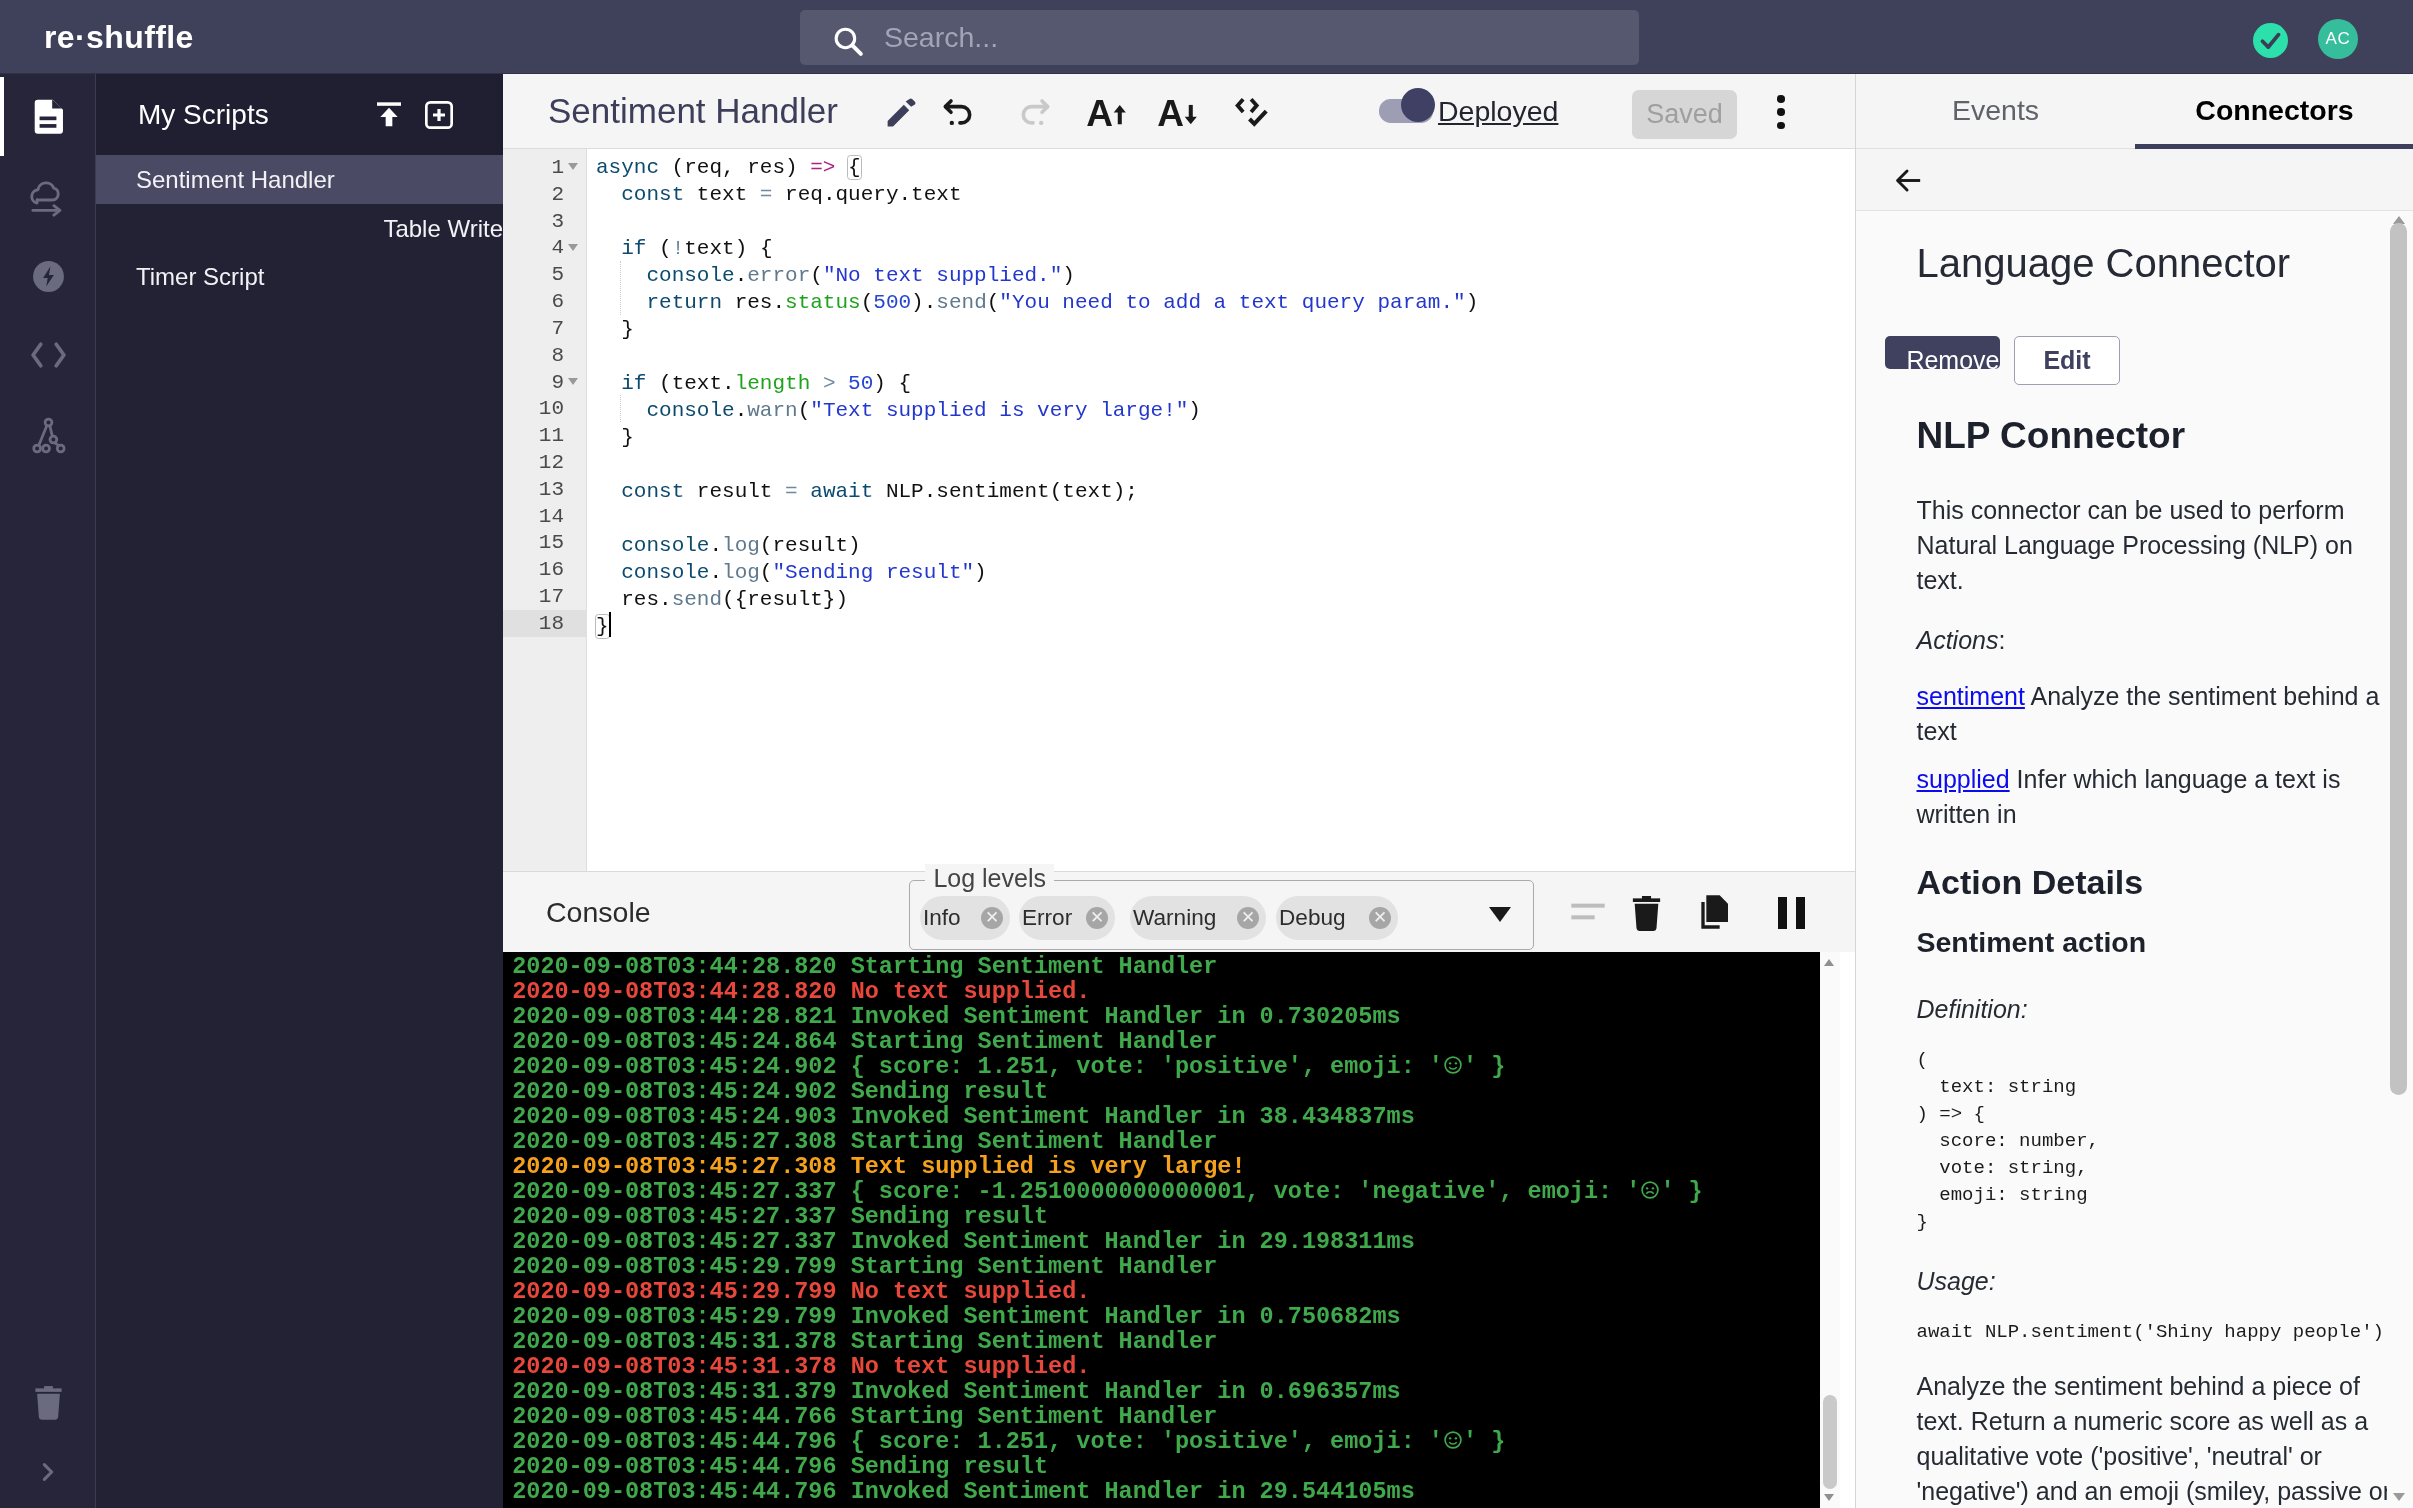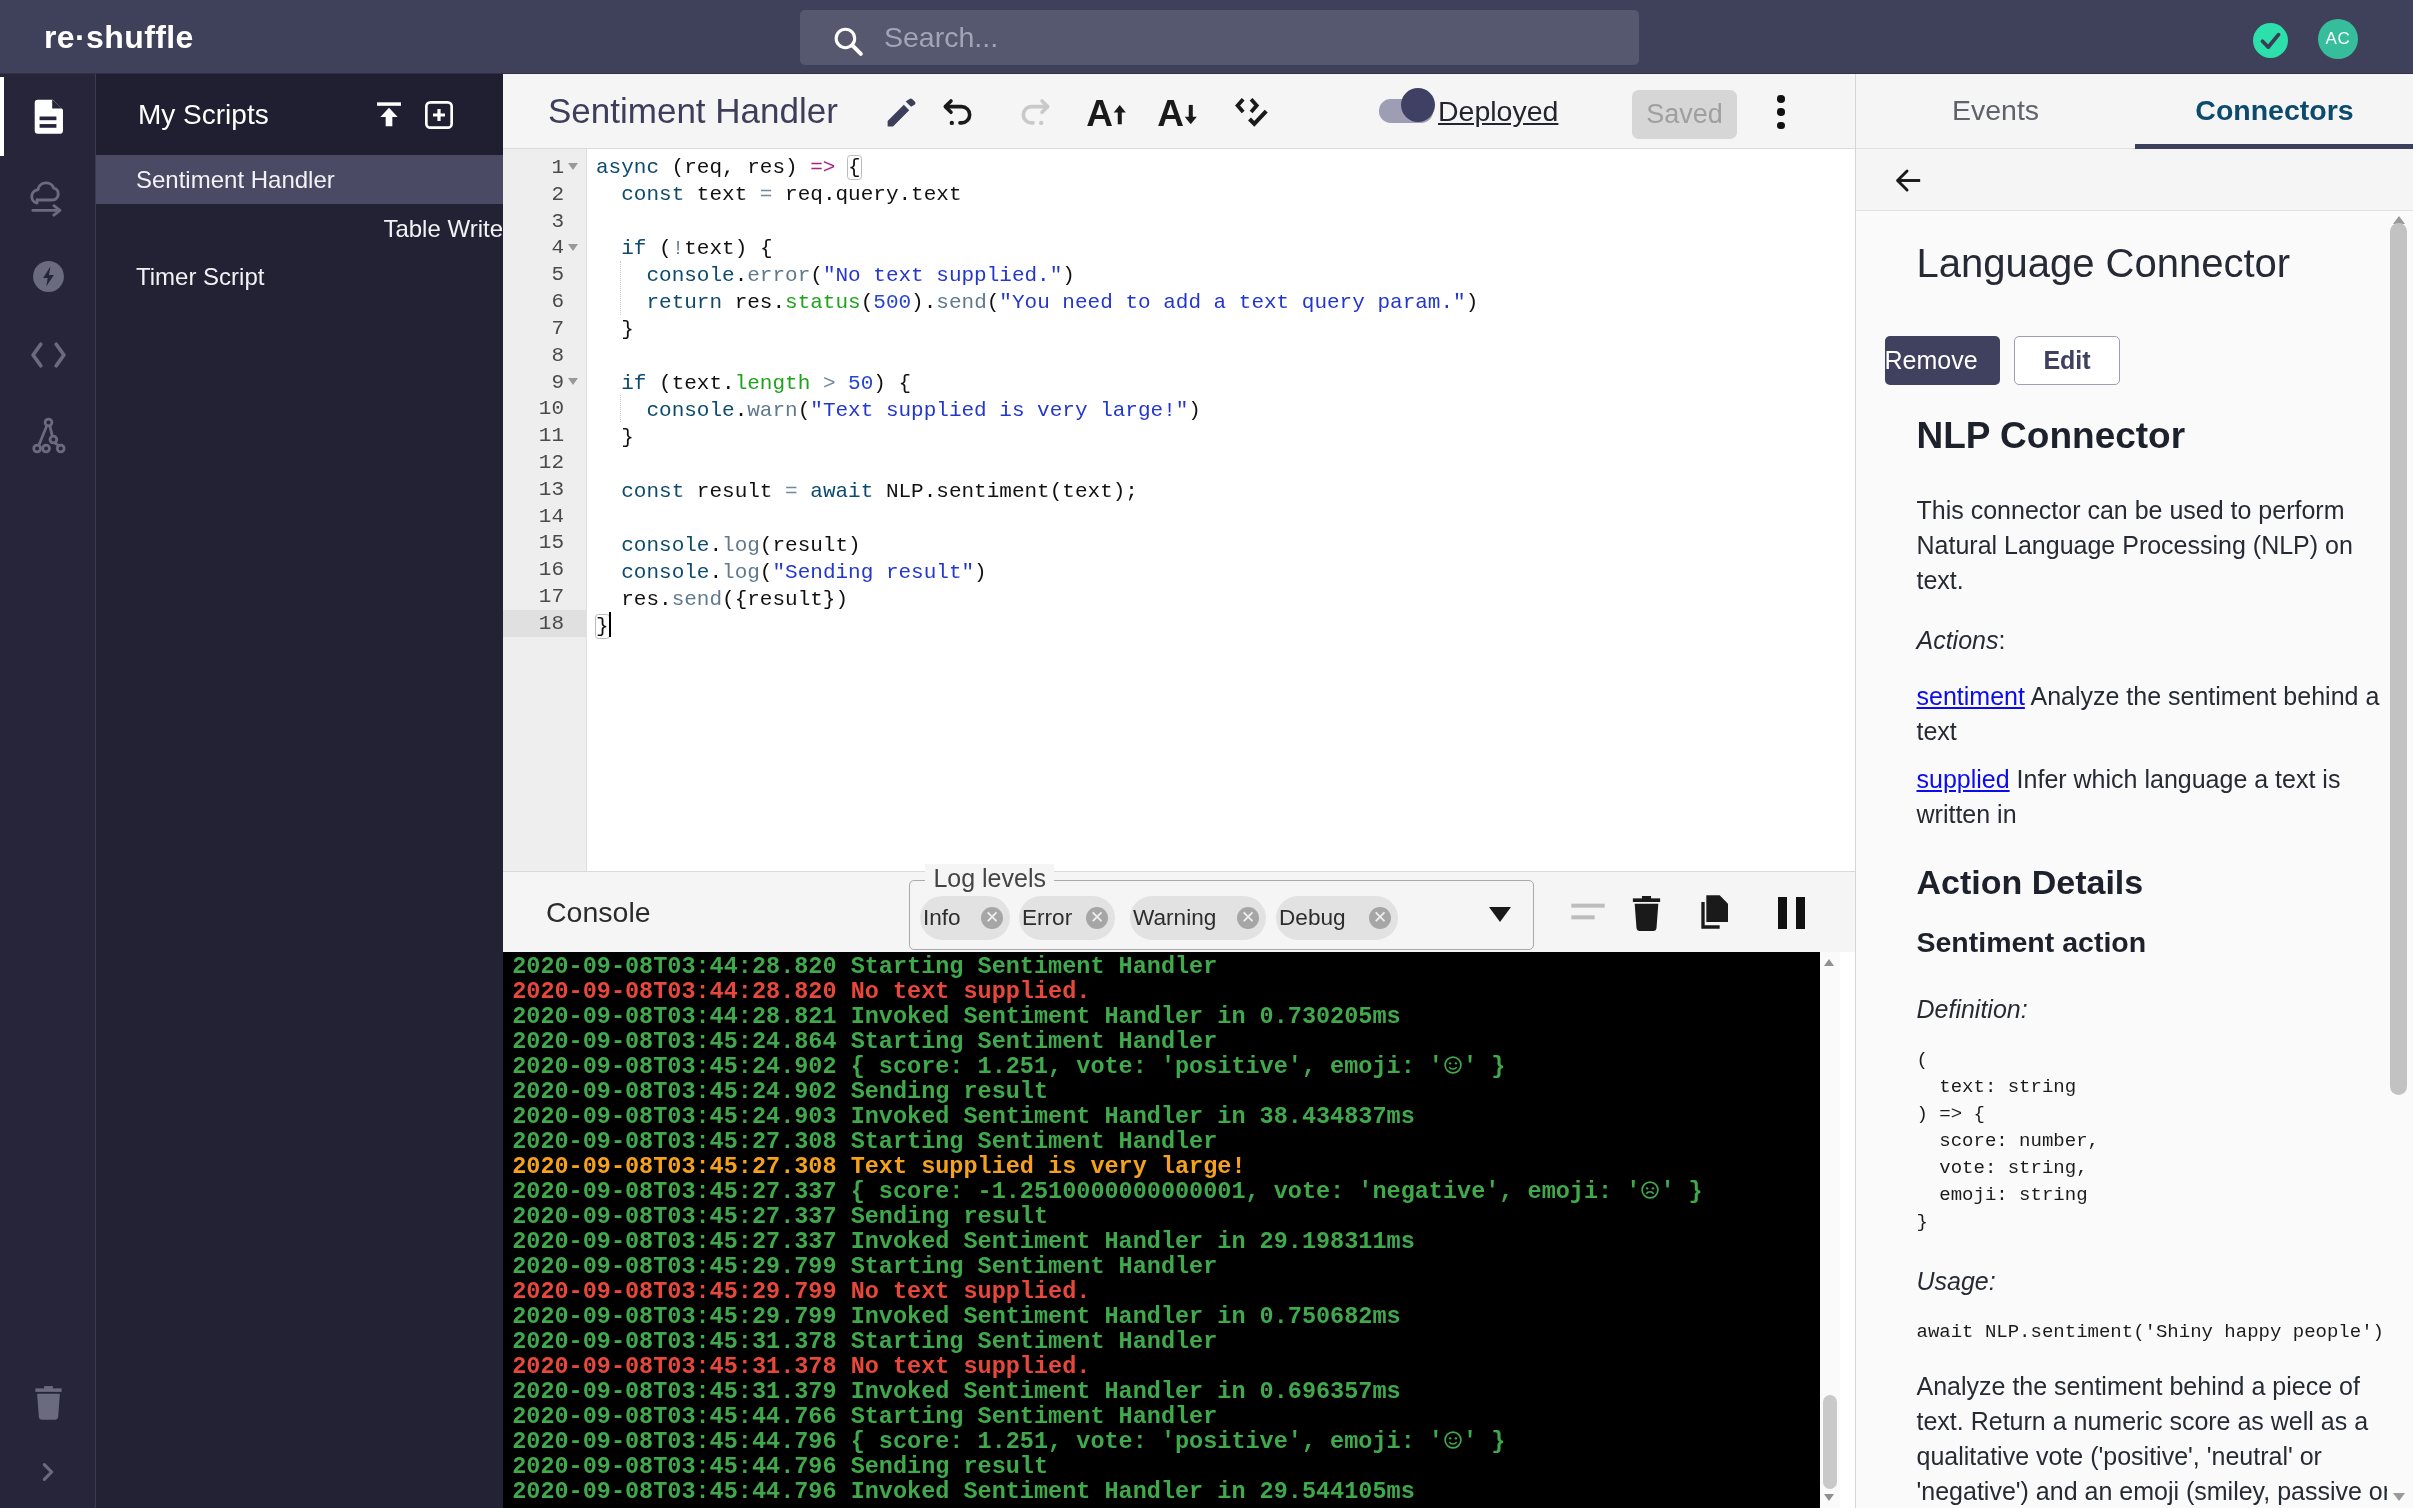--- a/index.html
+++ b/index.html
@@ -73,28 +73,28 @@
     font-size:23.5px; line-height:25px; }
   .lg { color:#3fa94b; } .lr { color:#e8473c; } .lo { color:#f5a11c; }
   #cscroll { left:1820px; top:952px; width:20px; height:556px; background:#fafafa; }
   #cscroll .thumb { position:absolute; left:2.5px; top:443px; width:14.2px; height:94px; background:#c9c9c9; border-radius:7.5px; }
   #cgap { left:1840px; top:952px; width:15px; height:556px; background:#fff; }
   
   #rpanel { left:1855px; top:74px; width:558px; height:1435px; background:#fafafa; border-left:0.8px solid #d5d5d5; }
   #rtabs { position:absolute; left:0; top:0; width:558px; height:75px; background:#f5f5f6; border-bottom:0.8px solid #e0e0e0; }
   #tEvents { position:absolute; left:0; top:0; width:279px; text-align:center; line-height:72px; font-size:28.5px; color:#5f6368; }
   #tConn { position:absolute; left:279px; top:0; width:279px; text-align:center; line-height:72px; font-size:28.5px;
-    color:#0c4a6e; font-weight:bold; }
+    color:#000000; font-weight:bold; }
   #tline { position:absolute; left:279px; top:70px; width:279px; height:5px; background:#3e3f5c; }
   #rback { position:absolute; left:0; top:75px; width:558px; height:62px; background:#f5f5f6; border-bottom:0.8px solid #e4e4e4; }
   #rcontent { position:absolute; left:0; top:137px; width:558px; height:1298px; }
   #rcontent .pad { position:absolute; left:28.5px; width:503px;margin-left:32px; }
   h1.lc { font-size:40px; font-weight:normal; color:#252a35; }
-  .btn1 { position:absolute; left:28.5px; top:125px; width:115px; height:49px; background:#3f415f; border-radius:5px;
-    color:#fff; font-size:25px; text-align:left; line-height:49px; }
+  .btn1 { position:absolute; left:28.5px; top:125px; width:115px; height:33px; background:#3f415f; border-radius:5px;
+    color:#fff; font-size:25px; text-align:right; line-height:49px; }
   .btn2 { position:absolute; left:158px; top:125px; width:106px; height:49px; background:#fff; border:0.8px solid #9ca0b0;
     border-radius:5px; color:#3f415f; font-size:25px; font-weight:bold; text-align:center; line-height:47px; }
   .rp { font-size:25px; line-height:35px; color:#262b33; }
   .mono { font-family:"Liberation Mono",monospace; font-size:19px; line-height:27px; color:#1b1b1b; white-space:pre; }
   a.lnk { color:#0b0bee; }
   #rscroll { position:absolute; left:531px; top:137px; width:25px; height:1298px; background:#fafafa; }
   #rscroll .thumb { position:absolute; left:3.4px; top:11.7px; width:17px; height:872px; background:#c2c2c2; border-radius:8.4px; }
 </style>
 </head>
 <body>

